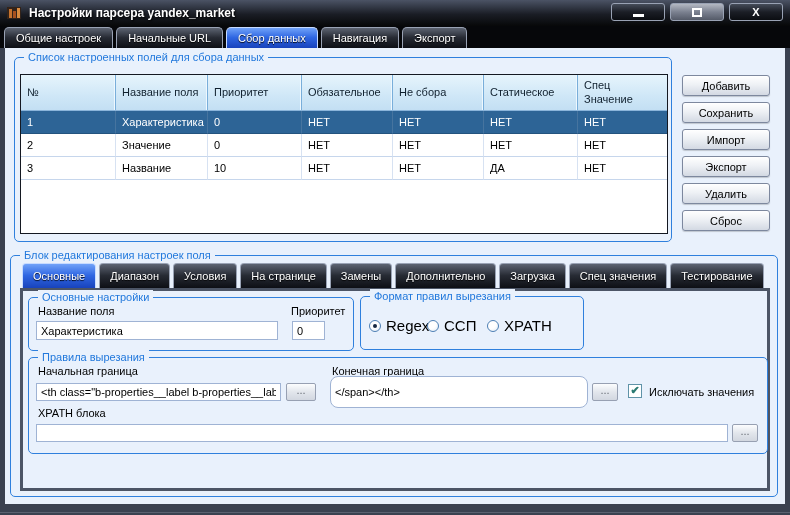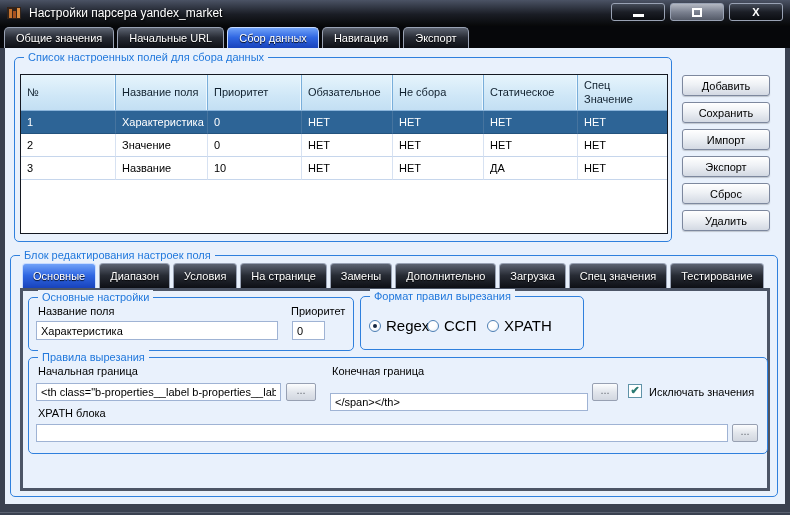--- a/index.html
+++ b/index.html
@@ -7,21 +7,21 @@
   body { width: 790px; height: 515px; font-family: "Liberation Sans", sans-serif; }
 
   .window { position: relative; width: 790px; height: 515px; background: #3a4150; overflow: hidden; }
   .window::after { content:""; position:absolute; left:0; bottom:2px; width:100%; height:1px; background:#5a6170; }
 
   
   .titlebar { position: absolute; left: 0; top: 0; width: 100%; height: 26px;
     background: linear-gradient(180deg, #4b5365 0%, #1a1d25 55%, #070809 100%);
     display: flex; align-items: center; padding: 0 6px; }
   .app-icon { width: 16px; height: 16px; margin-right: 7px; flex: 0 0 auto; }
-  .win-title { color: #fff; font-weight: normal; font-size: 12px; text-shadow: 1px 1px 2px #000; white-space: nowrap; }
+  .win-title { color: #fff; font-weight: bold; font-size: 12px; text-shadow: 1px 1px 2px #000; white-space: nowrap; }
   .win-controls { position: absolute; right: 7px; top: 3px; display: flex; gap: 5px; }
   .win-btn { width: 54px; height: 18px; border: 1px solid #99a2b4; border-radius: 3px;
     background: linear-gradient(#454c59, #1b1e26 50%, #0b0d12);
     display: flex; align-items: center; justify-content: center; cursor: pointer; }
   .win-btn.max { background: linear-gradient(#b3b8c2, #7b8190 50%, #545a68); }
   .glyph-min { width: 11px; height: 3px; background: #fff; margin-top: 7px; }
   .glyph-max { width: 10px; height: 9px; border: 2px solid #fff; }
   .glyph-close { color: #fff; font-size: 11px; font-weight: bold; line-height: 1; }
 
   
@@ -114,21 +114,21 @@
       <div class="win-btn max">
         <span class="glyph-max"></span>
       </div>
       <div class="win-btn close">
         <span class="glyph-close">X</span>
       </div>
     </div>
   </div>
 
   <div class="main-tabs">
-    <div class="tab">Общие значения</div>
+    <div class="tab">Общие настроек</div>
     <div class="tab">Начальные URL</div>
     <div class="tab active">Сбор данных</div>
     <div class="tab">Навигация</div>
     <div class="tab">Экспорт</div>
   </div>
 
   <div class="content">
 
     <div class="groupbox g1">
       <span class="gb-label">Список настроенных полей для сбора данных</span>
@@ -170,22 +170,22 @@
           <div class="td">НЕТ</div>
         </div>
       </div>
     </div>
 
     <div class="side-buttons">
       <button class="side-btn">Добавить</button>
       <button class="side-btn">Сохранить</button>
       <button class="side-btn">Импорт</button>
       <button class="side-btn">Экспорт</button>
+      <button class="side-btn">Удалить</button>
       <button class="side-btn">Сброс</button>
-      <button class="side-btn">Удалить</button>
     </div>
 
     <div class="groupbox g2">
       <span class="gb-label">Блок редактирования настроек поля</span>
 
       <div class="sub-tabs">
         <div class="tab active">Основные</div>
         <div class="tab">Диапазон</div>
         <div class="tab">Условия</div>
         <div class="tab">На странице</div>
@@ -223,21 +223,21 @@
         </div>
 
         <div class="groupbox g-rules">
           <span class="gb-label">Правила вырезания</span>
 
           <span class="label" style="left:9px; top:7px;">Начальная граница</span>
           <input type="text" class="text-input" style="left: 7px; top: 25px; width: 245px; height: 18px;" value="&lt;th class=&quot;b-properties__label b-properties__label-titl">
           <button class="browse-btn" style="left:257px; top:25px; width:30px; height:18px;">...</button>
 
           <span class="label" style="left:303px; top:7px;">Конечная граница</span>
-          <input type="text" class="text-input" style="left: 301px; top: 35px; width: 258px; height: 18px;" value="&lt;/span&gt;&lt;/th&gt;">
+          <input type="text" class="text-input" style="left: 301px; top: 18px; width: 258px; height: 32px; border-radius: 8px;" value="&lt;/span&gt;&lt;/th&gt;">
           <button class="browse-btn" style="left:563px; top:25px; width:26px; height:18px;">...</button>
 
           <div class="checkbox" style="left:599px; top:26px;">
             <span class="check-glyph">✔</span>
           </div>
           <span class="label" style="left:620px; top:28px;">Исключать значения</span>
 
           <span class="label" style="left:9px; top:49px;">XPATH блока</span>
           <input type="text" class="text-input" style="left: 7px; top: 66px; width: 692px; height: 18px;" value="">
           <button class="browse-btn" style="left:703px; top:66px; width:26px; height:18px;">...</button>

